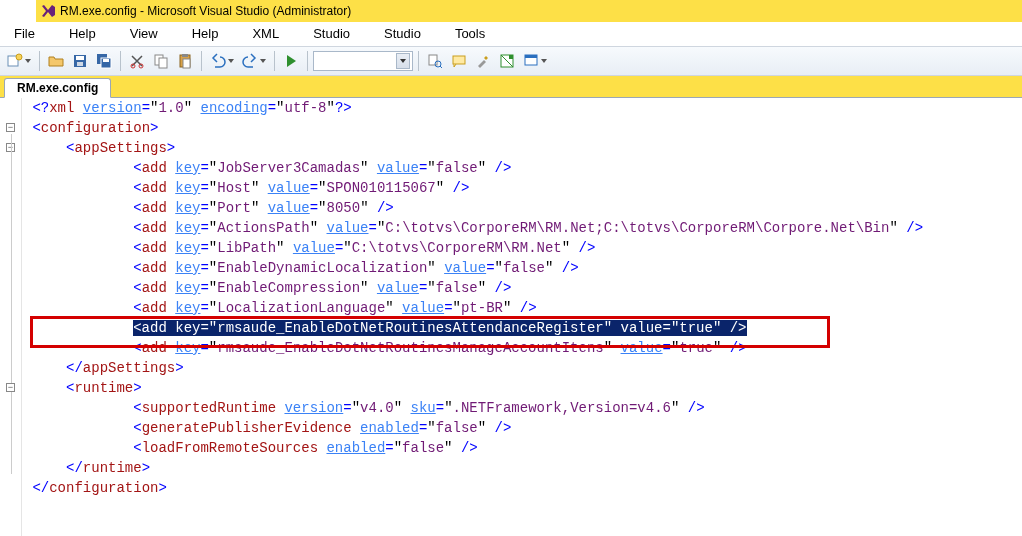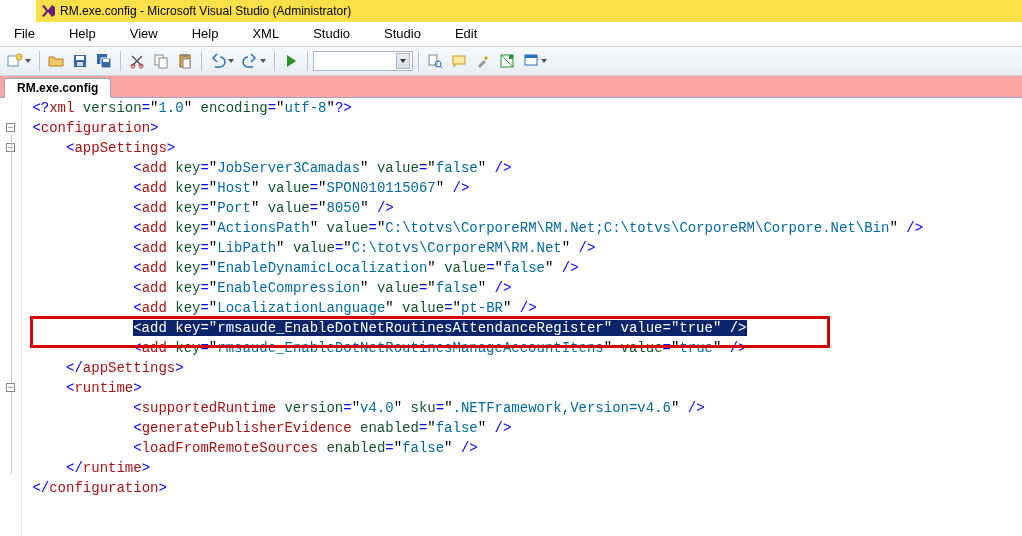--- a/index.html
+++ b/index.html
@@ -12,32 +12,32 @@
   .menu-item { padding: 2px 8px; font-size: 13px; color: #000; cursor: default; }
   .toolbar { height: 30px; border-top: 1px solid #cfd6df; border-bottom: 1px solid #cfd6df; background: linear-gradient(#f7fafd, #e8eef5); display: flex; align-items: center; padding: 0 4px; gap: 2px; }
   .tbtn { width: 22px; height: 22px; display: flex; align-items: center; justify-content: center; cursor: default; border: 1px solid transparent; border-radius: 2px; }
   .tbtn svg { width: 16px; height: 16px; }
   .tbtn.dd { width: 30px; }
   .tbtn .caret { width: 0; height: 0; border-left: 3px solid transparent; border-right: 3px solid transparent; border-top: 4px solid #555; margin-left: 2px; }
   .sep { width: 1px; height: 20px; background: #b8c2cc; margin: 0 3px; }
   .combo { width: 100px; height: 20px; border: 1px solid #a9b8c9; background: #fff; display: flex; align-items: center; justify-content: flex-end; padding-right: 2px; }
   .combo .cbtn { width: 14px; height: 16px; background: linear-gradient(#e9eef5,#d7dfea); border: 1px solid #a9b8c9; display:flex; align-items:center; justify-content:center; }
   .combo .cbtn .caret { width:0;height:0;border-left:3px solid transparent;border-right:3px solid transparent;border-top:4px solid #333; }
-  .tab-strip { height: 22px; background: #fca5a5; border-bottom: 1px solid #9aa7b6; display: flex; align-items: flex-end; padding-left: 4px; }
+  .tab-strip { height: 22px; background: #fde047; border-bottom: 1px solid #9aa7b6; display: flex; align-items: flex-end; padding-left: 4px; }
   .tab { height: 20px; padding: 0 12px; background: #fff; border: 1px solid #9aa7b6; border-bottom: 1px solid #fff; border-radius: 3px 3px 0 0; font-size: 12px; font-weight: bold; color: #000; display:flex; align-items:center; margin-bottom:-1px; }
   .editor { position: relative; height: calc(536px - 22px - 24px - 30px - 22px); overflow: hidden; background: #fff; }
   .gutter { position:absolute; left:0; top:0; width:22px; height:100%; border-right:1px solid #e5e5e5; }
   .fold { position:absolute; width:9px; height:9px; border:1px solid #888; background:#fff; font-size:9px; line-height:7px; text-align:center; color:#555; }
   .fold-line { position:absolute; left:10.5px; width:1px; background:#ccc; }
   .code { position:absolute; left: 24px; top: 0; font-family: Consolas, "Courier New", monospace; font-size: 14px; line-height: 20px; white-space: pre; }
   .ln { height: 20px; }
   .t-bracket { color: #0000ff; }
   .t-tag { color: #a31515; }
-  .t-attr { color: #14532d; }
-  .t-val { color: #0369a1; }
+  .t-attr { color: #3b82f6; text-decoration: underline; }
+  .t-val { color: #701a75; }
   .t-eq { color: #0000ff; }
   .hl { background: #0a246a; color: #fff !important; }
   .hl * { color: #fff !important; }
   .red-box { position:absolute; border: 3px solid #d40000; }
   .strikeish { position: relative; }
   .strikeish::after { content:""; position:absolute; left:0; right:0; top:50%; height:1px; background:transparent; }
 </style>
 </head>
 <body>
 
@@ -51,21 +51,21 @@
 </div>
 
 <div class="menu-bar">
   <span class="menu-item">File</span>
   <span class="menu-item">Help</span>
   <span class="menu-item">View</span>
   <span class="menu-item">Help</span>
   <span class="menu-item">XML</span>
   <span class="menu-item">Studio</span>
   <span class="menu-item">Studio</span>
-  <span class="menu-item">Edit</span>
+  <span class="menu-item">Tools</span>
 </div>
 
 <div class="toolbar">
   <div class="tbtn dd">
     <svg viewBox="0 0 16 16">
         <rect x="1" y="3" width="10" height="10" fill="#fff" stroke="#6a8fb5"></rect>
         <circle cx="12" cy="4" r="3" fill="#f7d35b" stroke="#c99e1e"></circle>
       </svg>
     <span class="caret"></span>
   </div>

